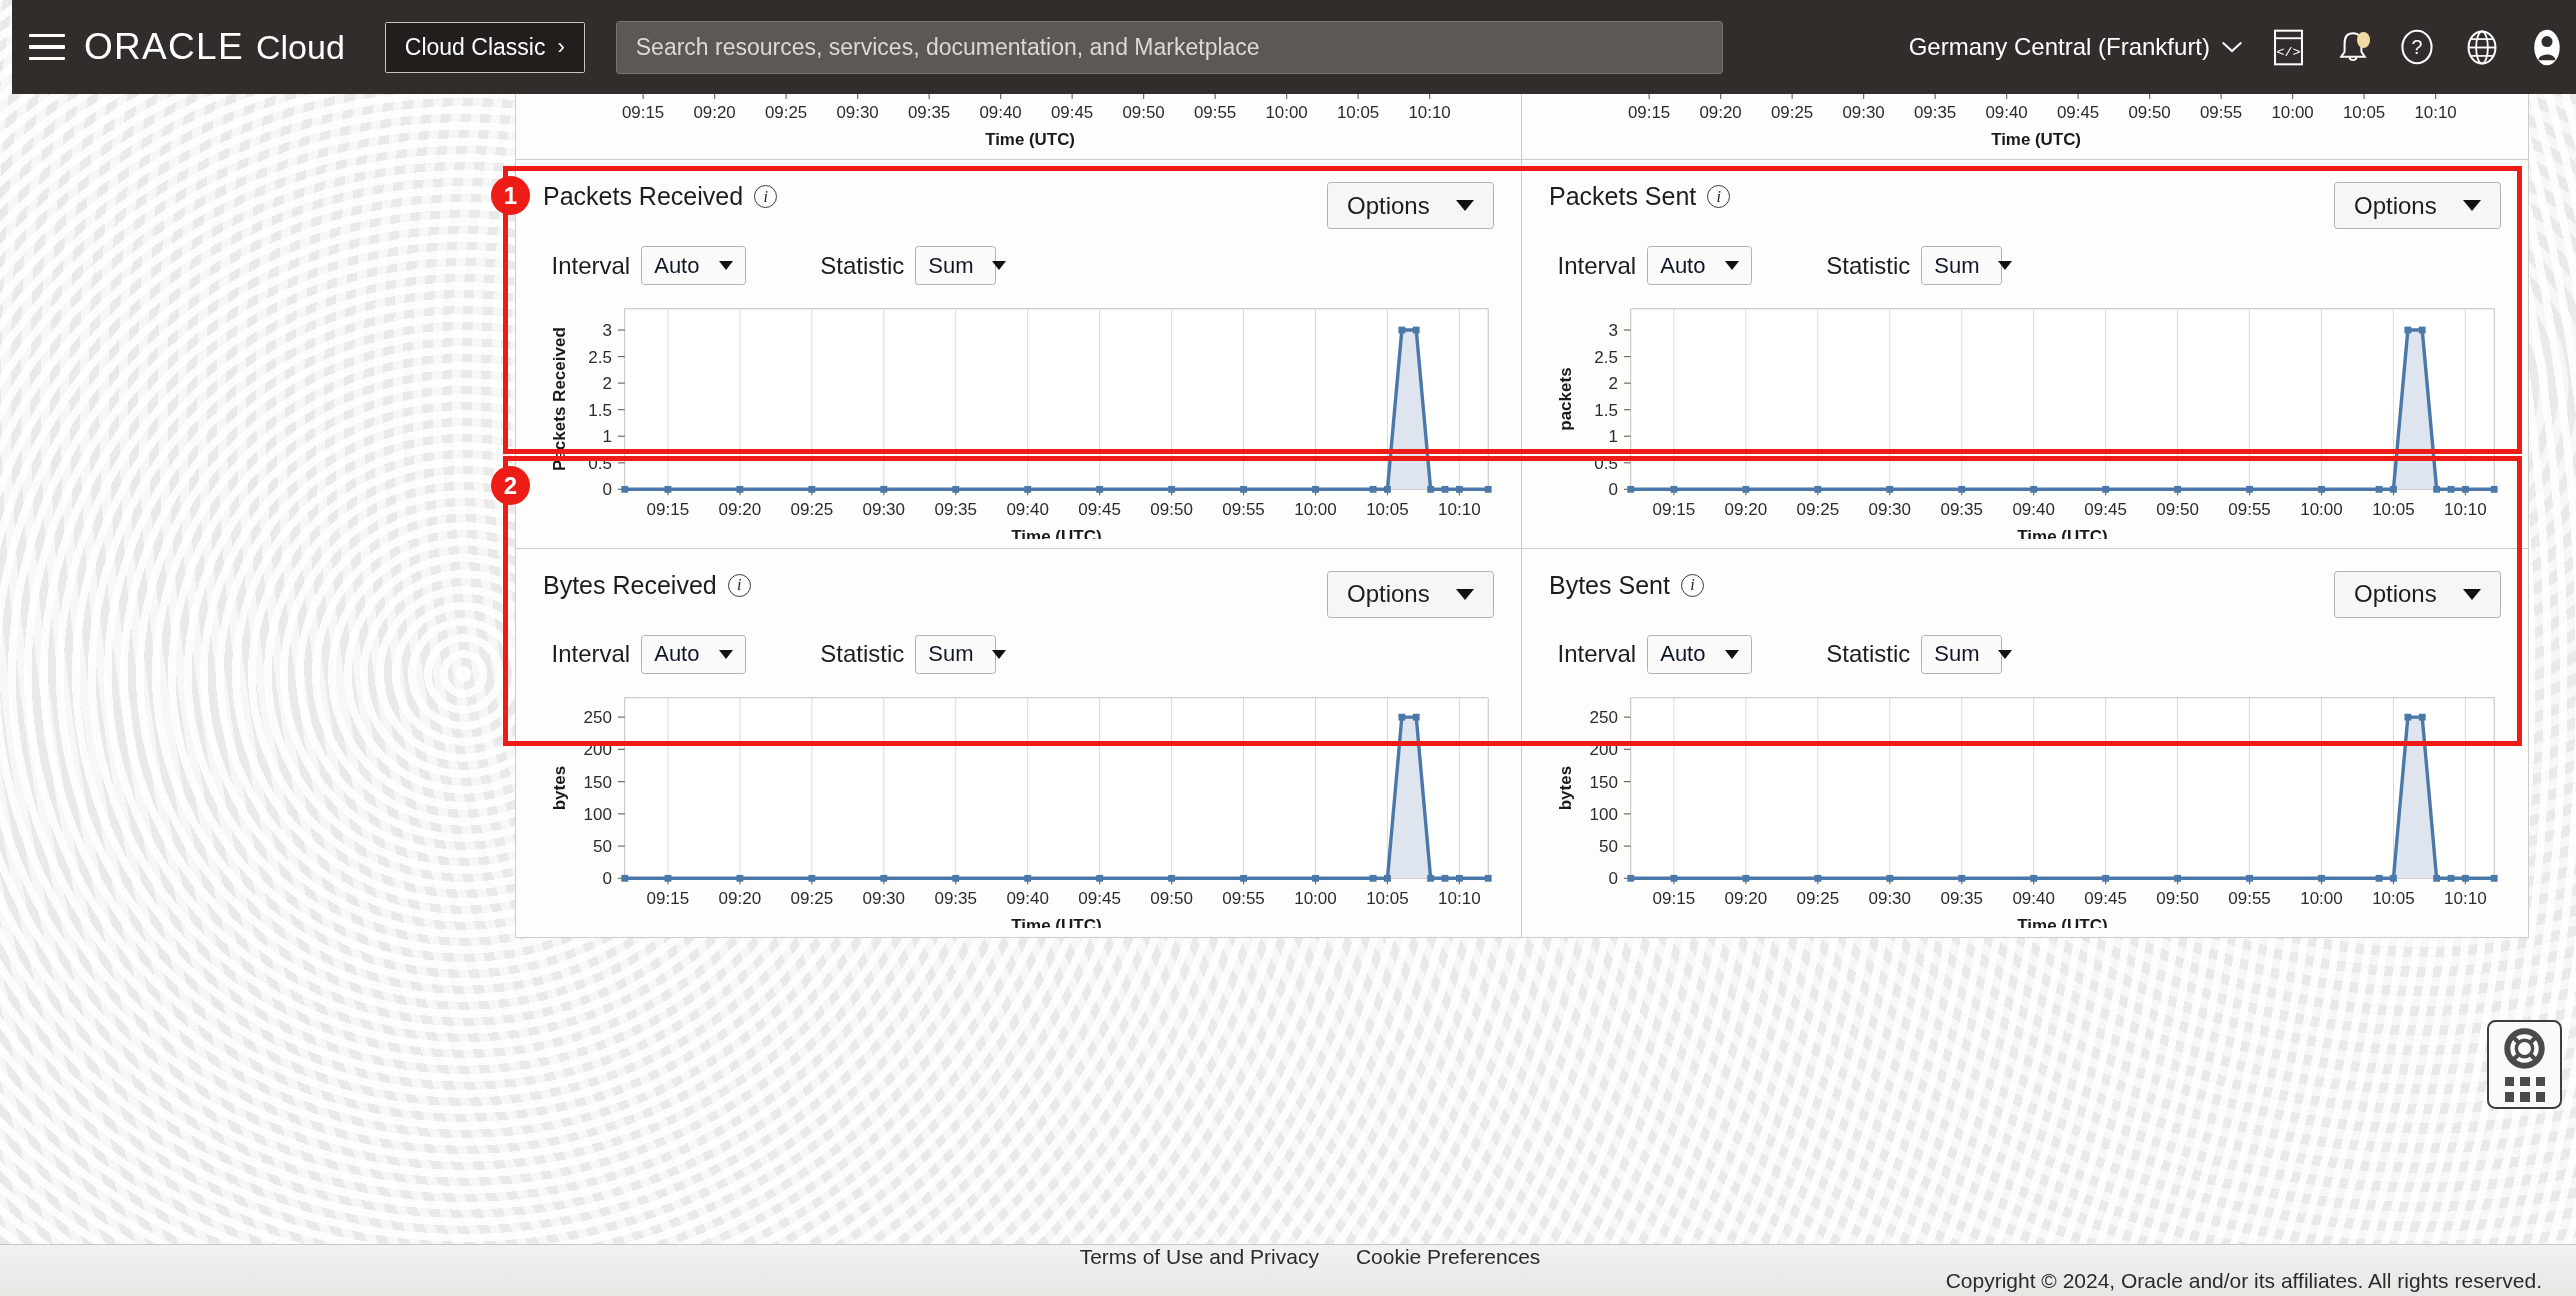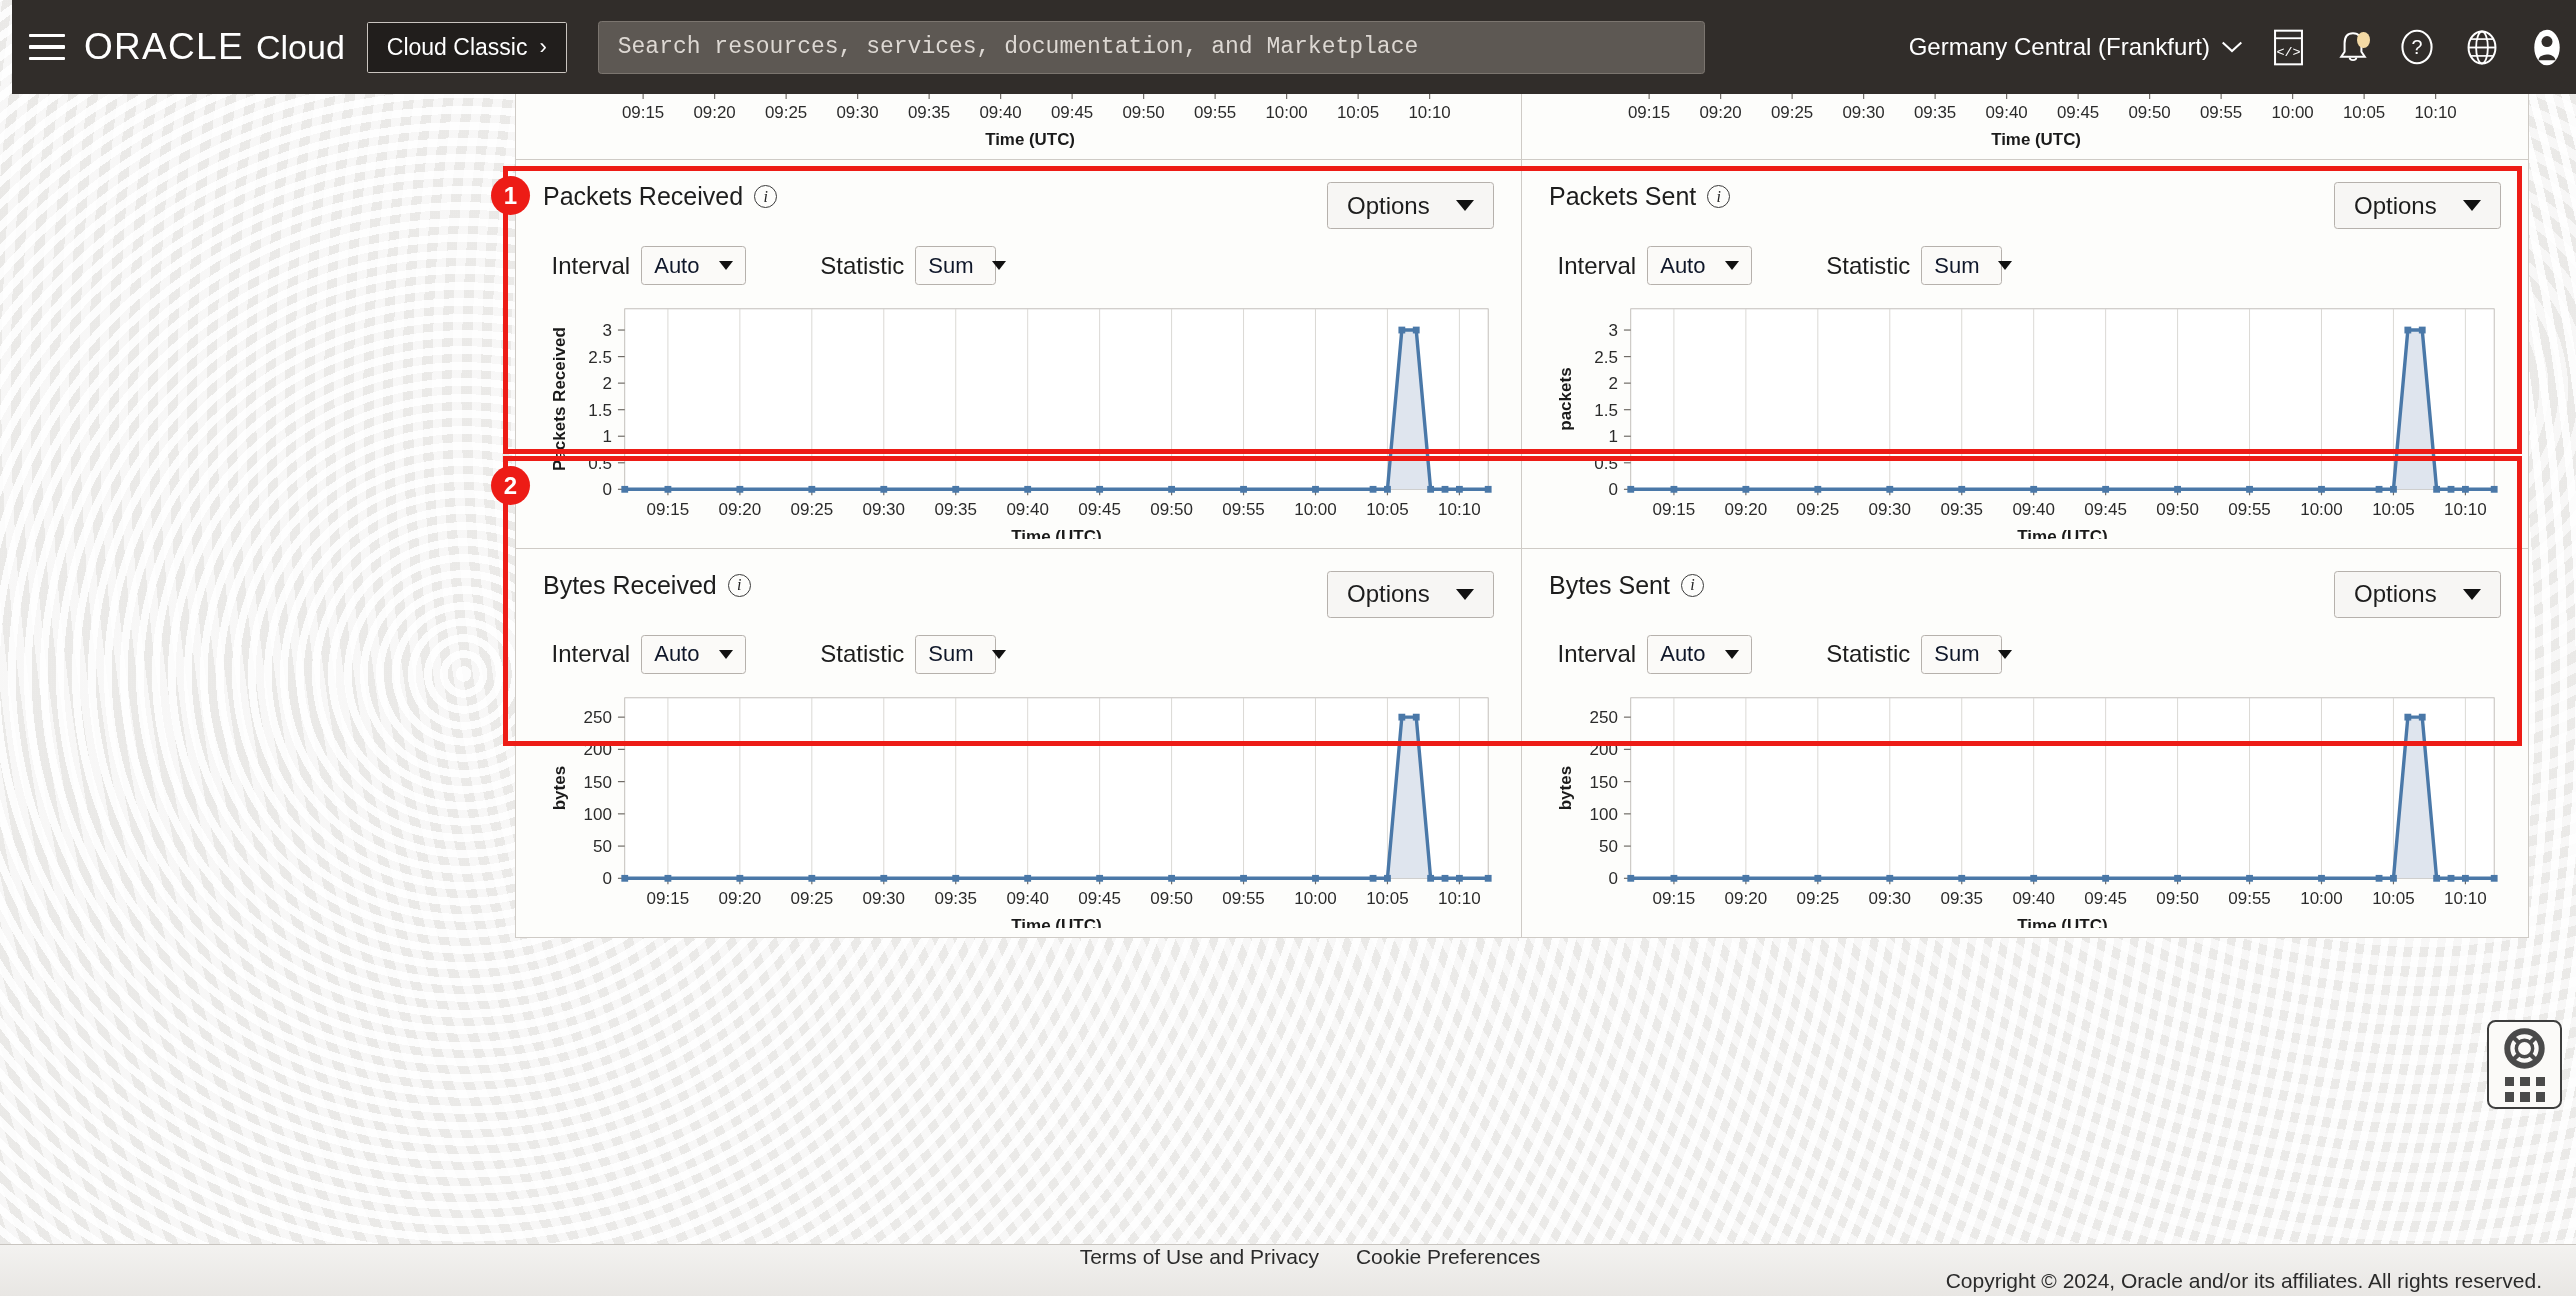--- a/index.html
+++ b/index.html
@@ -34,42 +34,42 @@
   .hamburger span { display:block; height: 3.4px; background: #fff; border-radius: 0.9px; }
 
   .brand { display: flex; align-items: baseline; gap: 12px; }
   .brand-oracle {
     color: #fff; font-size: 37px; letter-spacing: 1.3px; font-weight: 400;
     font-family: "Liberation Sans", sans-serif;
   }
   .brand-cloud { color: #fff; font-size: 34px; font-weight: 300; }
 
   .cloud-classic {
-    margin-left: 22px;
+    margin-left: 40px;
     border: 1.3px solid #c9c4bf;
     color: #fff;
     background: #211e1c;
     font-size: 23px;
     padding: 11px 19px;
     display: flex; align-items: center; gap: 12px;
     border-radius: 1.7px;
     cursor: pointer;
   }
   .chev-right { font-size: 22px; line-height: 1; }
 
   .search-wrap { margin-left: 31px; }
   .search-box {
     width: 1107px; height: 53px;
     background: #5d5853;
     border: 0.9px solid #7b756f;
     border-radius: 3.4px;
     color: #dedad6;
     font-size: 23px;
     padding: 0 19px;
-    font-family: Liberation Mono, monospace;
+    font-family: Liberation Sans, sans-serif;
     outline: none;
   }
   .search-box::placeholder { color: #ddd8d3; opacity: 1; }
 
   .nav-right {
     margin-left: auto; margin-right: 22px;
     display: flex; align-items: center; gap: 25.6px;
   }
   .region-sel {
     color: #fff; font-size: 24px; display: flex; align-items: center; gap: 11px;

